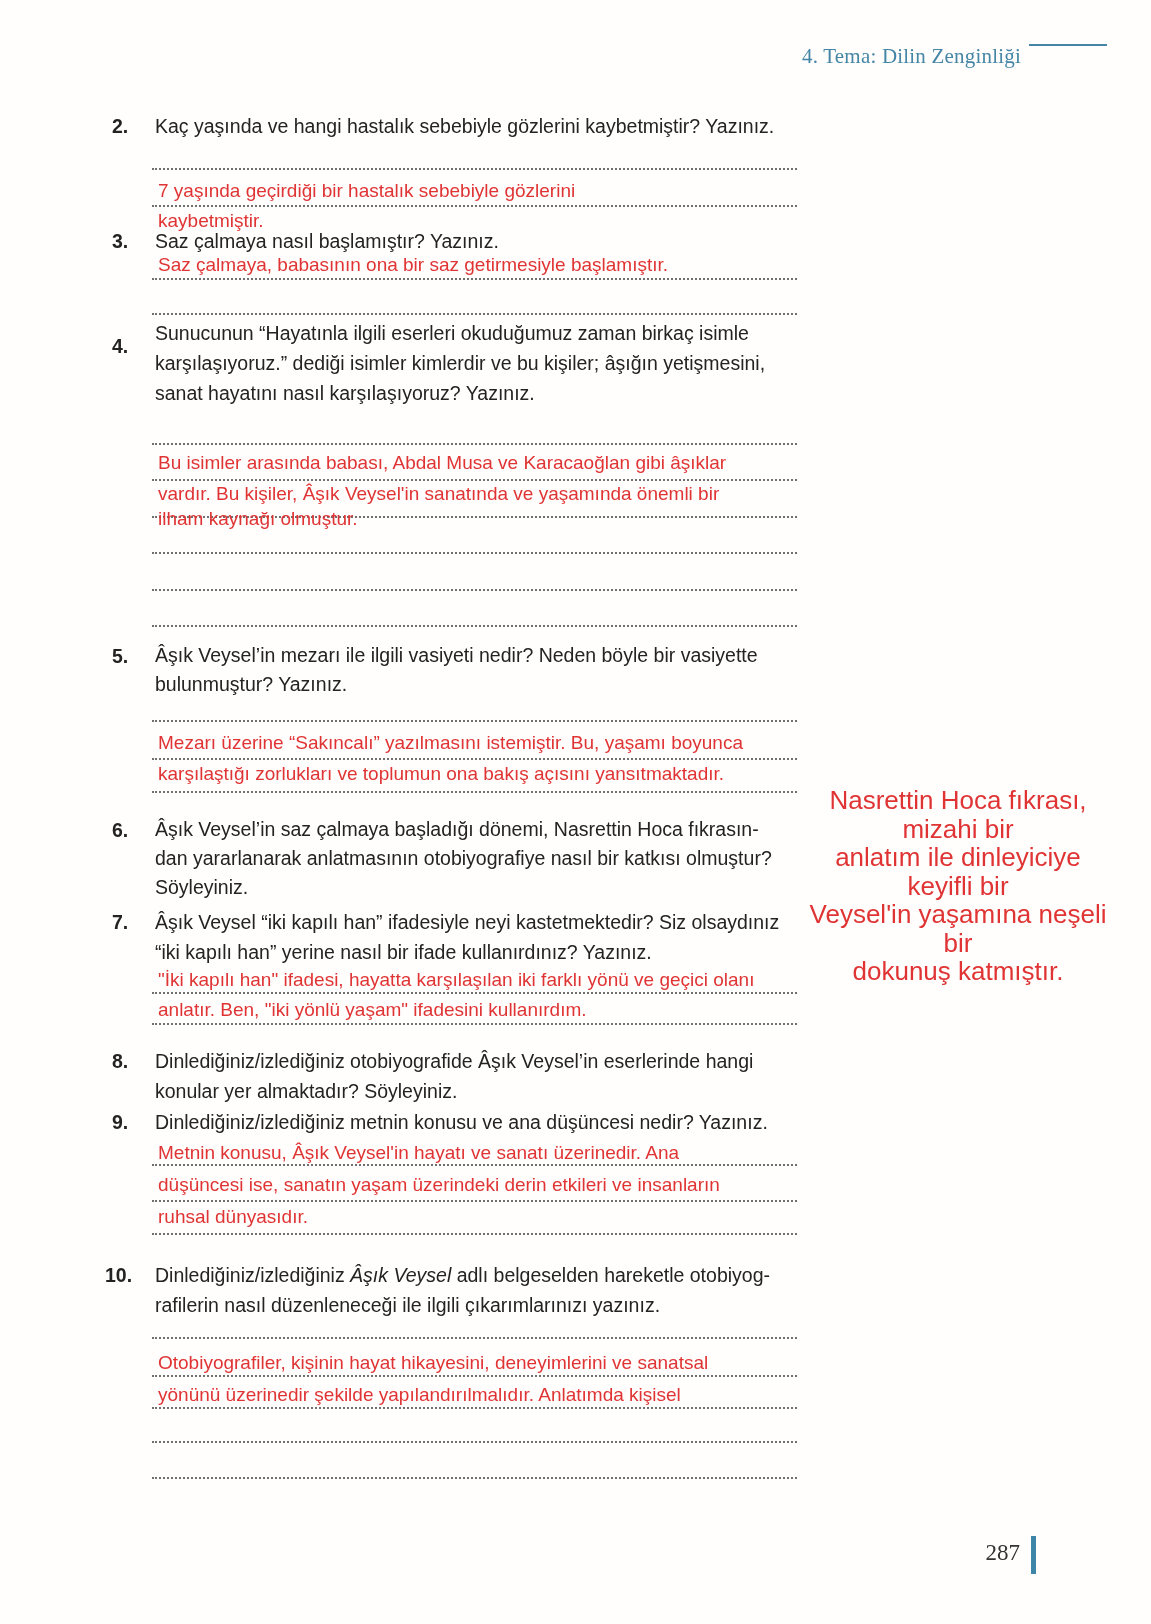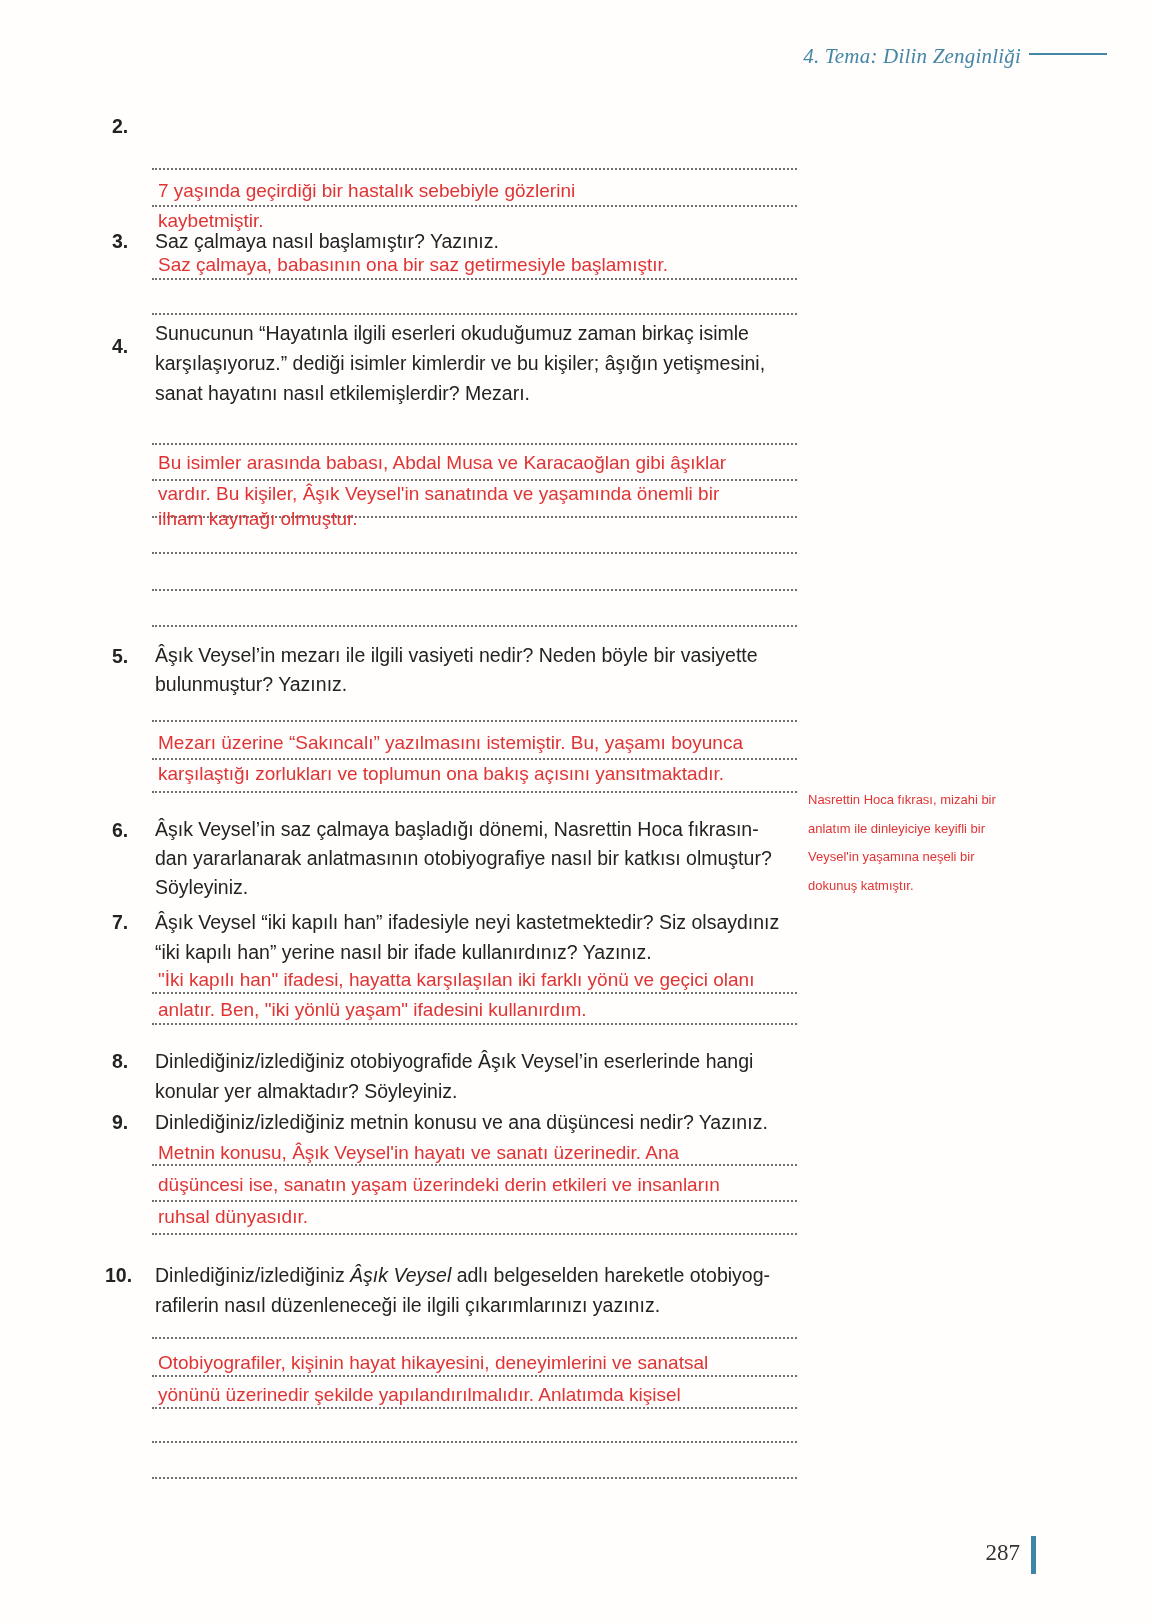--- a/index.html
+++ b/index.html
@@ -1,41 +1,41 @@
 <!DOCTYPE html>
 <html><head>
 <meta charset="utf-8">
 <style>
   html,body{margin:0;padding:0;background:#ffffff;}
   .page{position:relative;width:1151px;height:1624px;background:#fffefd;
         font-family:"Liberation Sans",sans-serif;overflow:hidden;}
 
   
-  .header{position:absolute;top:44px;right:44px;display:flex;align-items:center;z-index:1;font-style:italic;}
+  .header{position:absolute;top:44px;right:44px;display:flex;align-items:flex-start;z-index:1;}
   .header-title{font-family:"Liberation Serif",serif;font-size:21px;color:#4586a6;letter-spacing:.2px;}
   .header-rule{width:78px;height:2px;background:#4586a6;margin:0 0 5px 8px;}
 
   
   .rule{position:absolute;left:152px;width:645px;height:0;
         border-bottom:2px dotted #6f6f6f;z-index:0;}
 
   
   .qnum{position:absolute;left:112px;width:44px;font-weight:bold;
         font-size:19.5px;line-height:30px;color:#232323;z-index:1;}
   .qtext{position:absolute;left:155px;width:652px;font-size:19.5px;
          line-height:30px;color:#232323;z-index:1;}
   .it{font-style:italic;}
 
   
   .ans{position:absolute;left:158px;font-size:19px;color:#e03434;
        z-index:2;white-space:nowrap;line-height:24px;}
 
   
-  .note{position:absolute;left:808px;width:300px;font-size:13px;
-        line-height:28.5px;color:#e03434;z-index:2;}
+  .note{position:absolute;left:808px;width:300px;font-size:26px;
+        line-height:28.5px;color:#e03434;z-index:2;text-align:center;}
 
   
   .pageno{position:absolute;left:955px;top:1540px;width:65px;text-align:right;
           font-family:"Liberation Serif",serif;font-size:23px;color:#333;z-index:1;}
   .pagebar{position:absolute;left:1031px;top:1536px;width:5px;height:38px;
            background:#3e86a8;z-index:1;}
 </style>
 </head>
 <body>
 
@@ -64,34 +64,37 @@
   <div class="rule" style="top:1164px"></div>
   <div class="rule" style="top:1200px"></div>
   <div class="rule" style="top:1233px"></div>
   <div class="rule" style="top:1337px"></div>
   <div class="rule" style="top:1375px"></div>
   <div class="rule" style="top:1407px"></div>
   <div class="rule" style="top:1441px"></div>
   <div class="rule" style="top:1477px"></div>
 
   <div class="qnum" style="top:111px">2.</div>
+  <div class="qtext" style="top:111px">
+    <div>Kaç yaşında ve hangi hastalık sebebiyle gözlerini kaybetmiştir? Yazınız.</div>
+  </div>
   <div class="ans" style="top:179px">7 yaşında geçirdiği bir hastalık sebebiyle gözlerini</div>
   <div class="ans" style="top:209px">kaybetmiştir.</div>
 
   <div class="qnum" style="top:226px">3.</div>
   <div class="qtext" style="top:226px">
     <div>Saz çalmaya nasıl başlamıştır? Yazınız.</div>
   </div>
   <div class="ans" style="top:253px">Saz çalmaya, babasının ona bir saz getirmesiyle başlamıştır.</div>
 
   <div class="qnum" style="top:331px">4.</div>
   <div class="qtext" style="top:318px">
     <div>Sunucunun “Hayatınla ilgili eserleri okuduğumuz zaman birkaç isimle</div>
     <div>karşılaşıyoruz.” dediği isimler kimlerdir ve bu kişiler; âşığın yetişmesini,</div>
-    <div>sanat hayatını nasıl etkilemişlerdir? Mezarı.</div>
+    <div>sanat hayatını nasıl karşılaşıyoruz? Yazınız.</div>
   </div>
   <div class="ans" style="top:451px">Bu isimler arasında babası, Abdal Musa ve Karacaoğlan gibi âşıklar</div>
   <div class="ans" style="top:482px">vardır. Bu kişiler, Âşık Veysel'in sanatında ve yaşamında önemli bir</div>
   <div class="ans" style="top:507px">ilham kaynağı olmuştur.</div>
 
   <div class="qnum" style="top:641px">5.</div>
   <div class="qtext" style="top:641px;line-height:29px">
     <div>Âşık Veysel’in mezarı ile ilgili vasiyeti nedir? Neden böyle bir vasiyette</div>
     <div>bulunmuştur? Yazınız.</div>
   </div>

